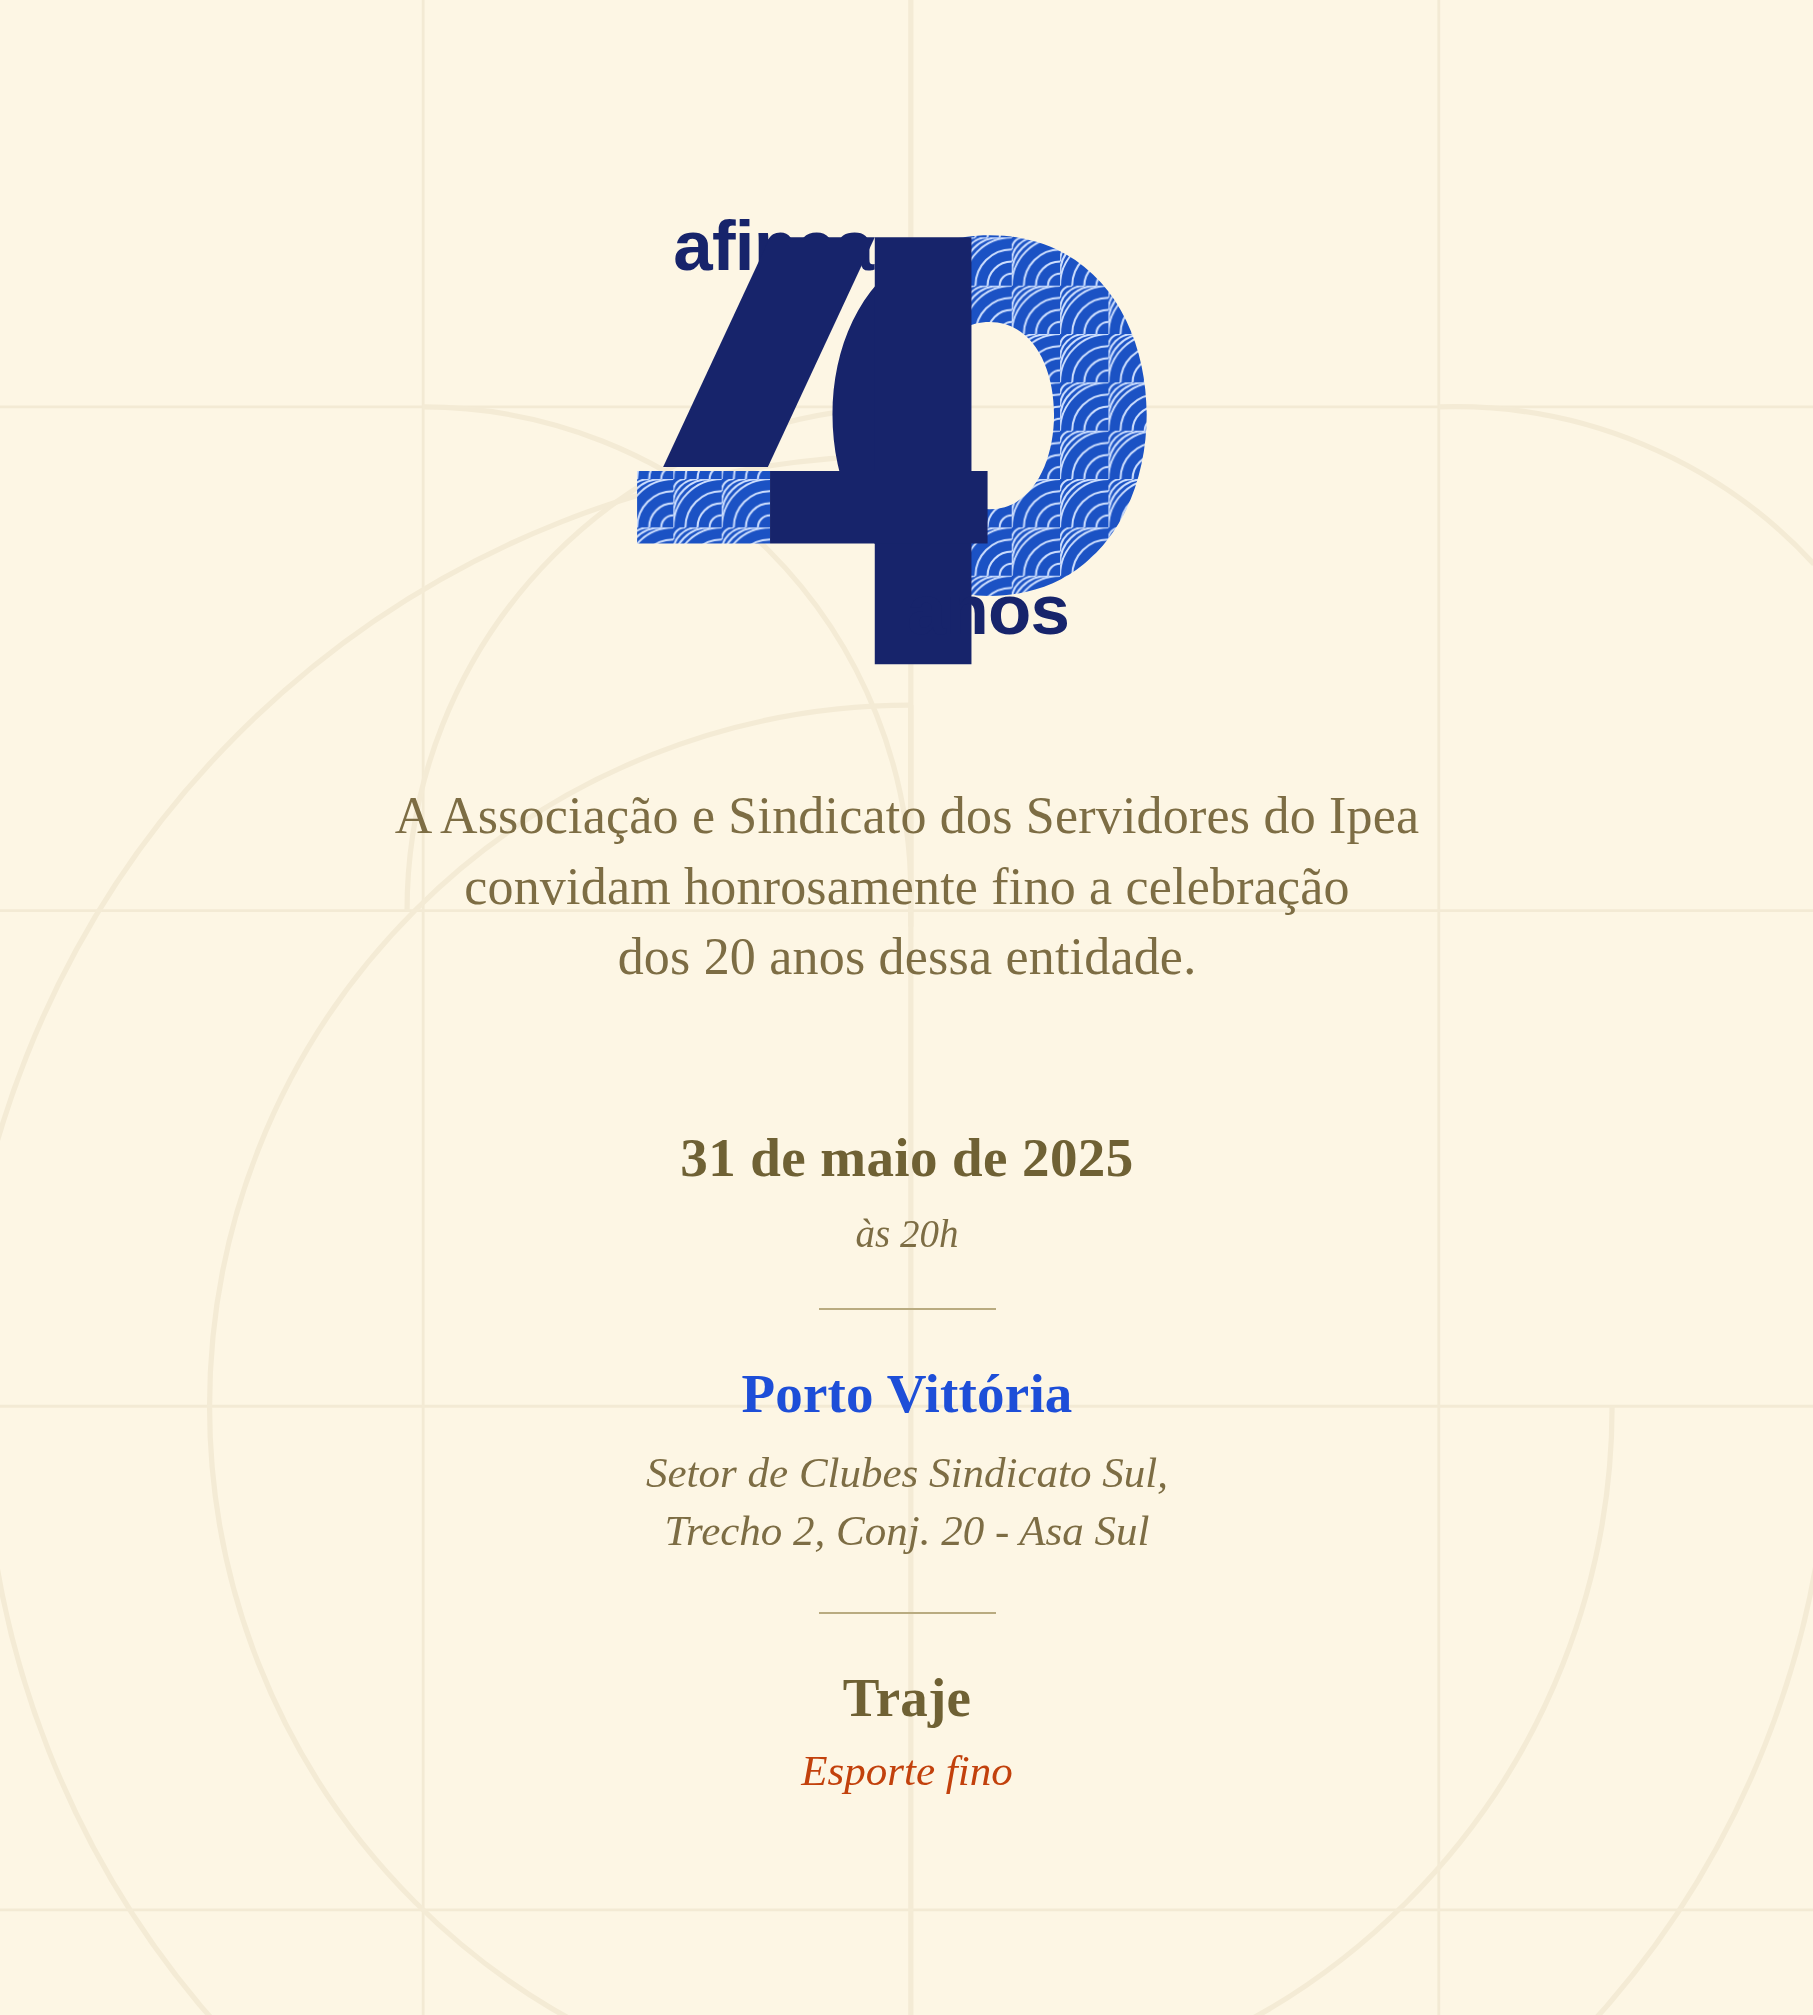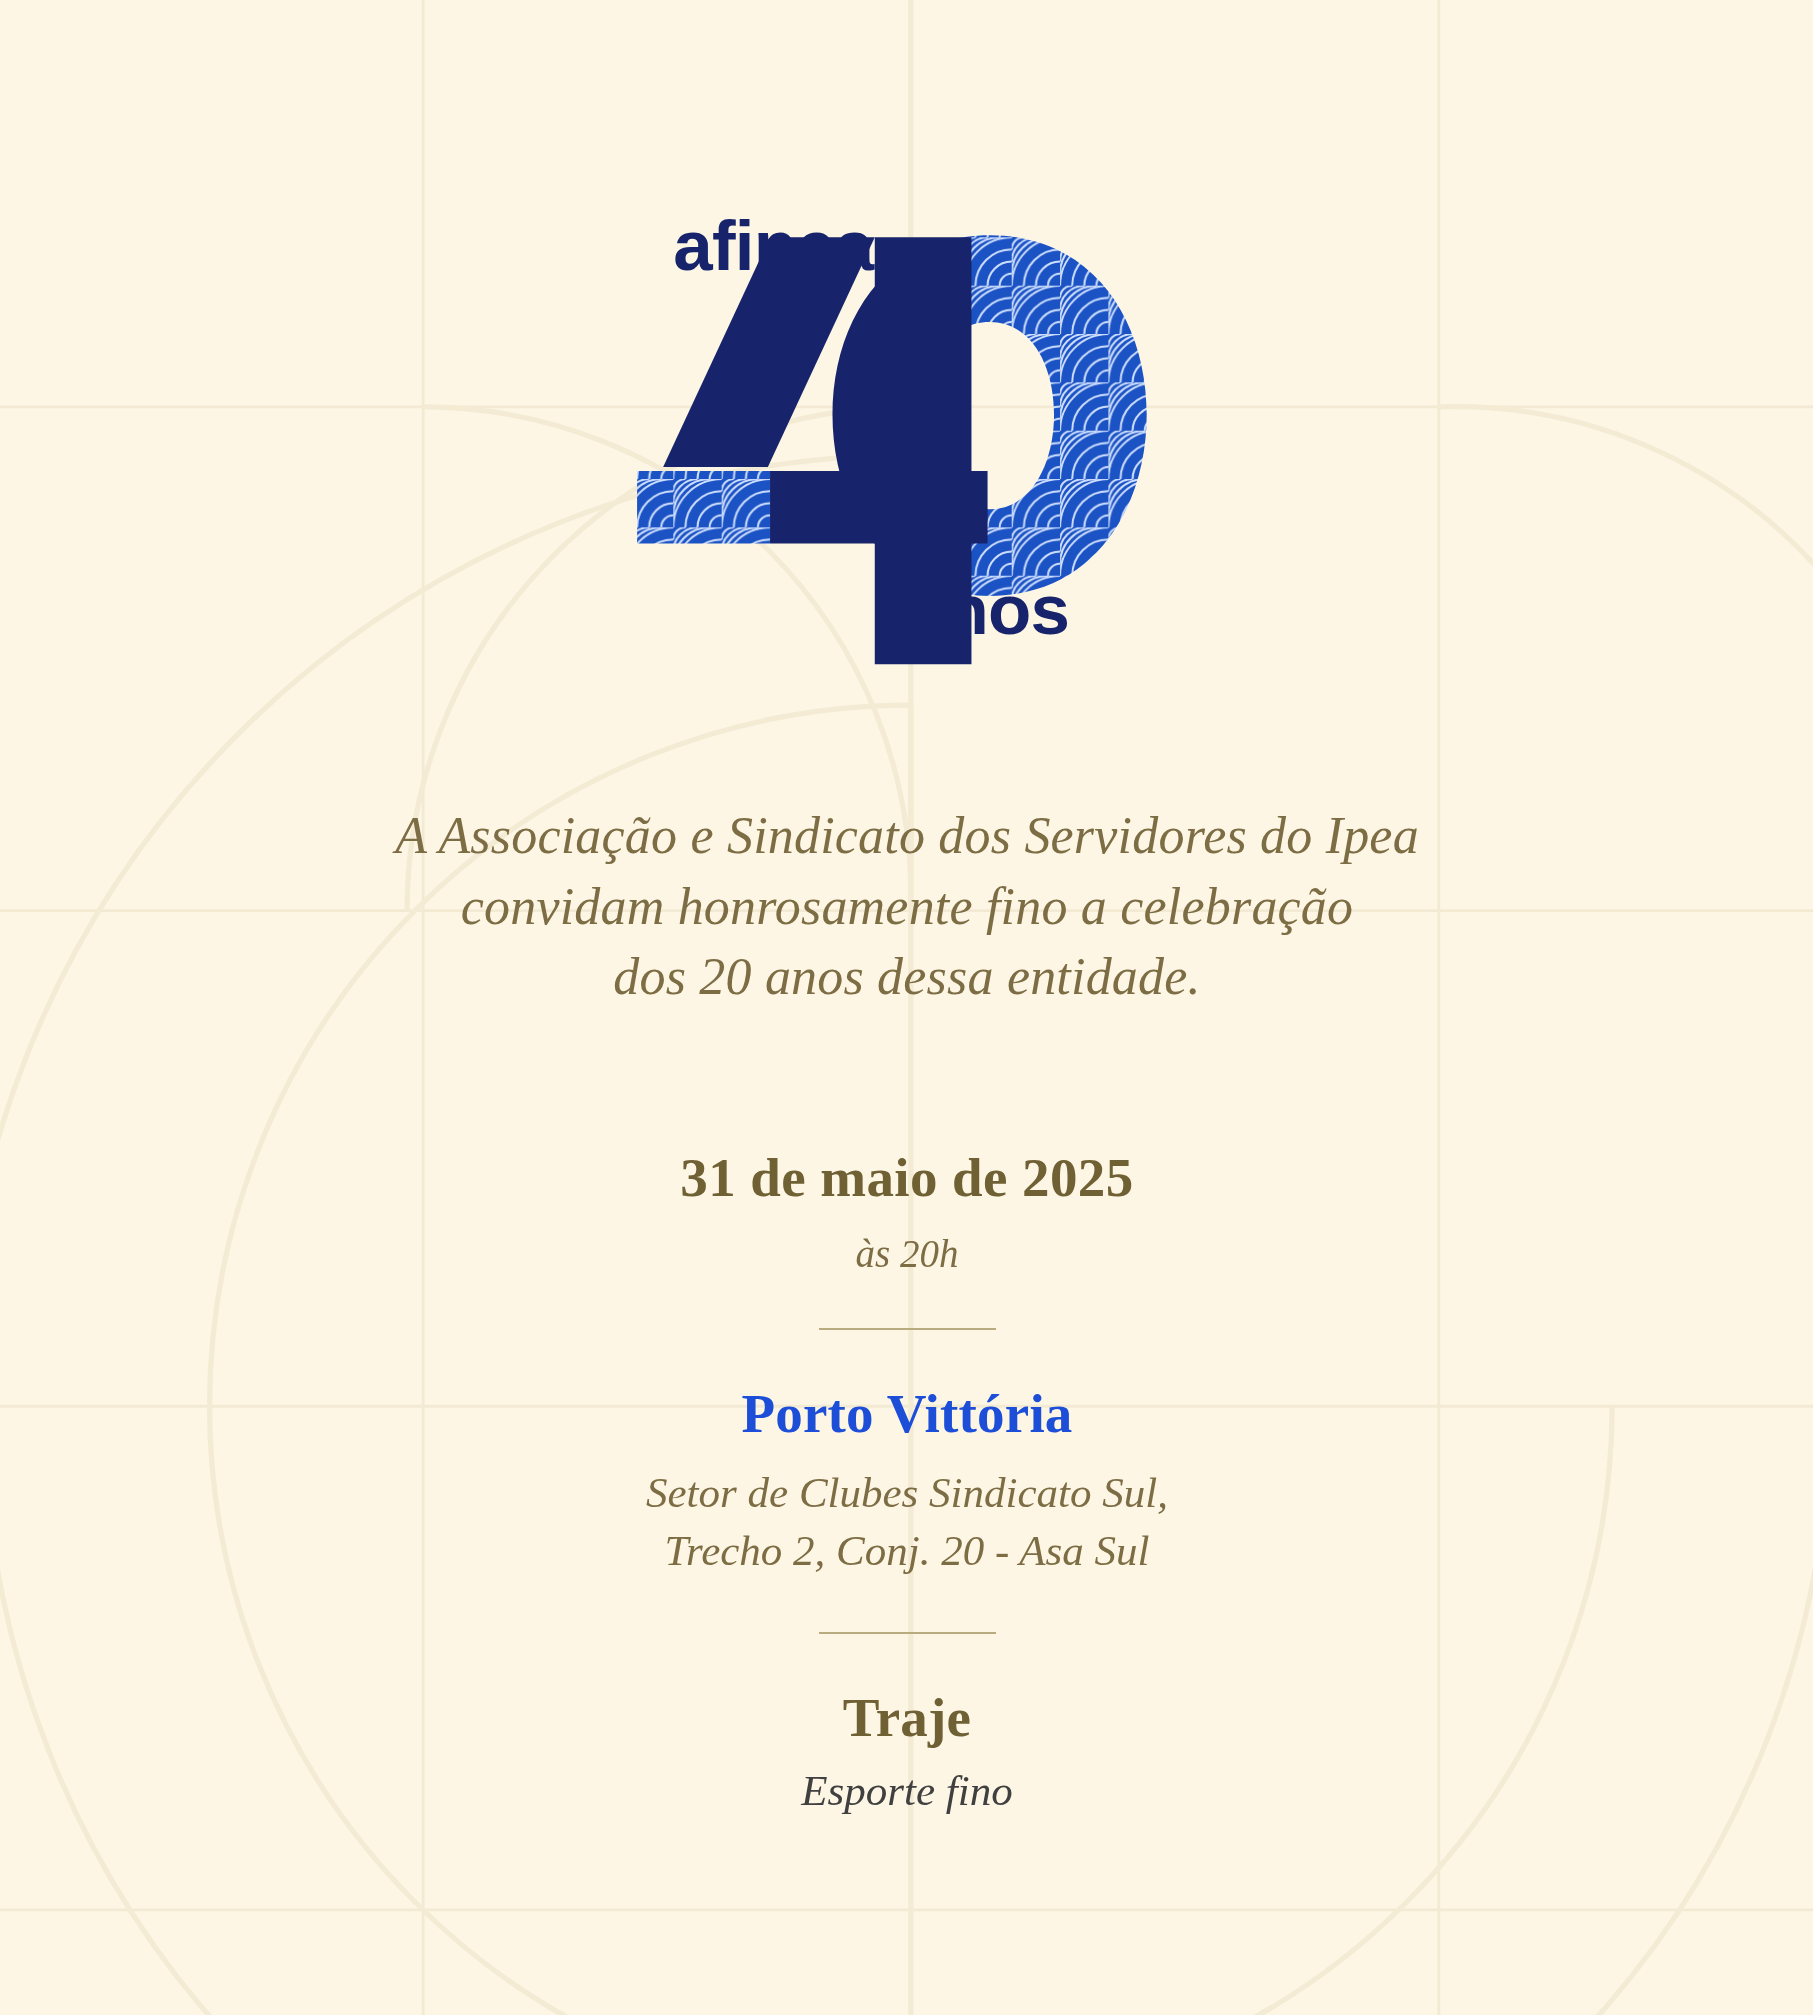--- a/index.html
+++ b/index.html
@@ -40,23 +40,22 @@
   .logo-wrap {
     margin-top: 189px;
     width: 564px;
     height: 564px;
     position: relative;
   }
   .logo-wrap svg { display: block; width: 100%; height: 100%; }
 
   
   .invite-text {
-    margin-top: 48px;
+    margin-top: 28px;
     text-align: center;
-    font-style: italic;
     font-size: 52px;
     line-height: 1.36;
     color: #7d6d44;
     letter-spacing: 0.2px;
   }
   .invite-text .line { display: block; }
 
   
   .date-block {
     margin-top: 133px;
@@ -105,21 +104,21 @@
   .dress-title {
     font-size: 55px;
     font-weight: bold;
     color: #6f6134;
     letter-spacing: 0.2px;
   }
   .dress-value {
     margin-top: 17.7px;
     font-size: 43px;
     font-style: italic;
-    color: #404040;
+    color: #c2410c;
   }
 </style>
 </head>
 <body>
 
 <div class="bg-layer">
   <svg viewBox="0 0 4501 6001" preserveAspectRatio="none" xmlns="http://www.w3.org/2000/svg">
     <defs>
       <clipPath id="pageclip">
           <rect x="0" y="0" width="4501" height="6001"></rect>

